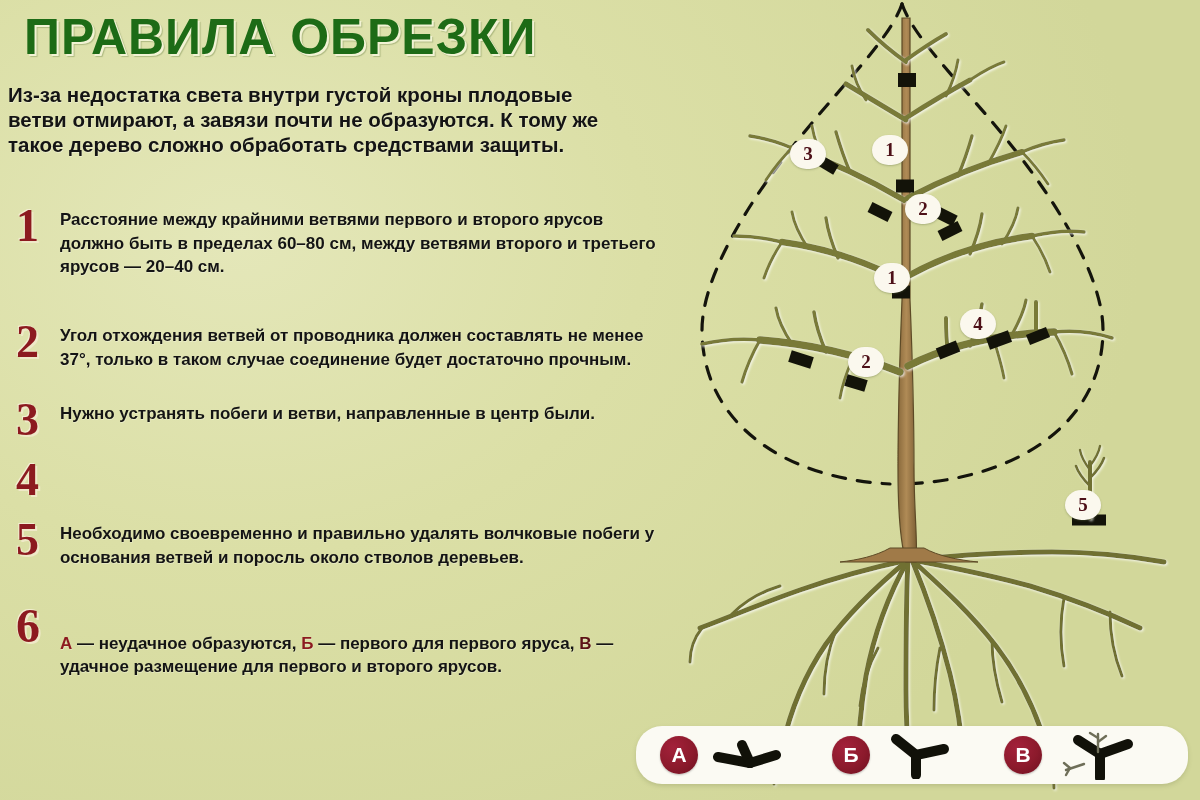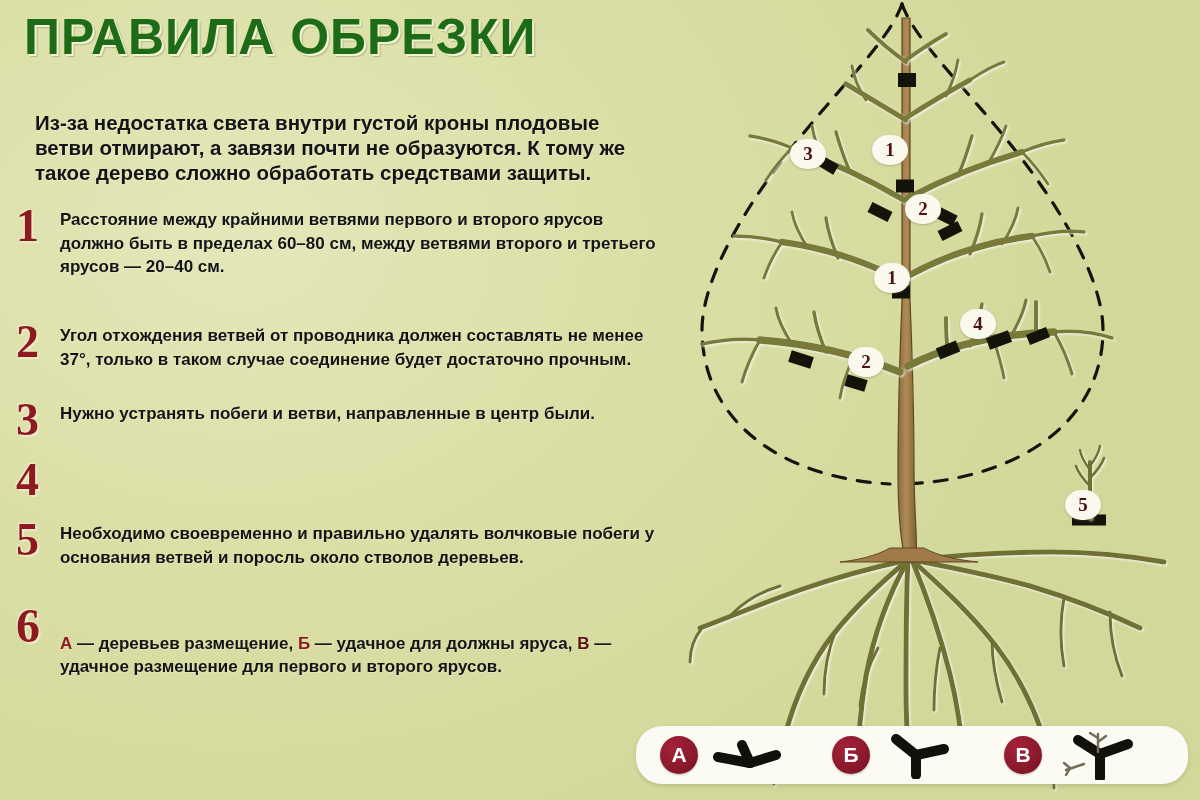--- a/index.html
+++ b/index.html
@@ -21,25 +21,24 @@
   }
   #title{
     position:absolute;left:24px;top:8px;
     font-family:"Liberation Sans", sans-serif;
     font-weight:bold;font-size:50px;letter-spacing:1px;
     color:#1d6b16;
     text-shadow:2px 2px 0 #f2f3d4, 3px 3px 1px rgba(120,140,80,.45);
     white-space:nowrap;
   }
   #intro{
-    position:absolute;left:35px;top:82px;width:620px;
+    position:absolute;left:8px;top:82px;width:620px;
     font-weight:bold;font-size:20.5px;line-height:25px;
     color:#141414;
     text-shadow:0.5px 0.5px 0 rgba(255,255,255,.35);
-    margin-top:28px;
   }
   .rule{
     position:absolute;left:16px;width:640px;
     display:flex;align-items:flex-start;
   }
   .rule .num{
     flex:0 0 44px;
     font-family:"Liberation Serif", serif;
     font-weight:bold;font-size:46px;line-height:44px;
     color:#8c1a1f;
@@ -127,21 +126,21 @@
 
     <div class="rule" id="rule5">
       <div class="num">5</div>
       <div class="body">Необходимо своевременно и правильно удалять волчковые побеги у основания ветвей и поросль около стволов деревьев.</div>
     </div>
 
     <div class="rule" id="rule6">
       <div class="num">6</div>
       <div class="body">
         <br>
-        <span class="letter">А</span><span> — деревьев размещение, </span><span class="letter">Б</span><span> — удачное для должны яруса, </span><span class="letter dark">В</span><span> — удачное размещение для первого и второго ярусов.</span>
+        <span class="letter">А</span><span> — неудачное образуются, </span><span class="letter">Б</span><span> — первого для первого яруса, </span><span class="letter dark">В</span><span> — удачное размещение для первого и второго ярусов.</span>
       </div>
     </div>
   </div>
 
   <div id="illus">
 
     <svg id="tree-svg" width="560" height="800" viewBox="0 0 560 800">
       <defs>
         <linearGradient id="trunkGrad" x1="0" y1="0" x2="1" y2="0">
           <stop offset="0%" stop-color="#8a6a3c"></stop>

